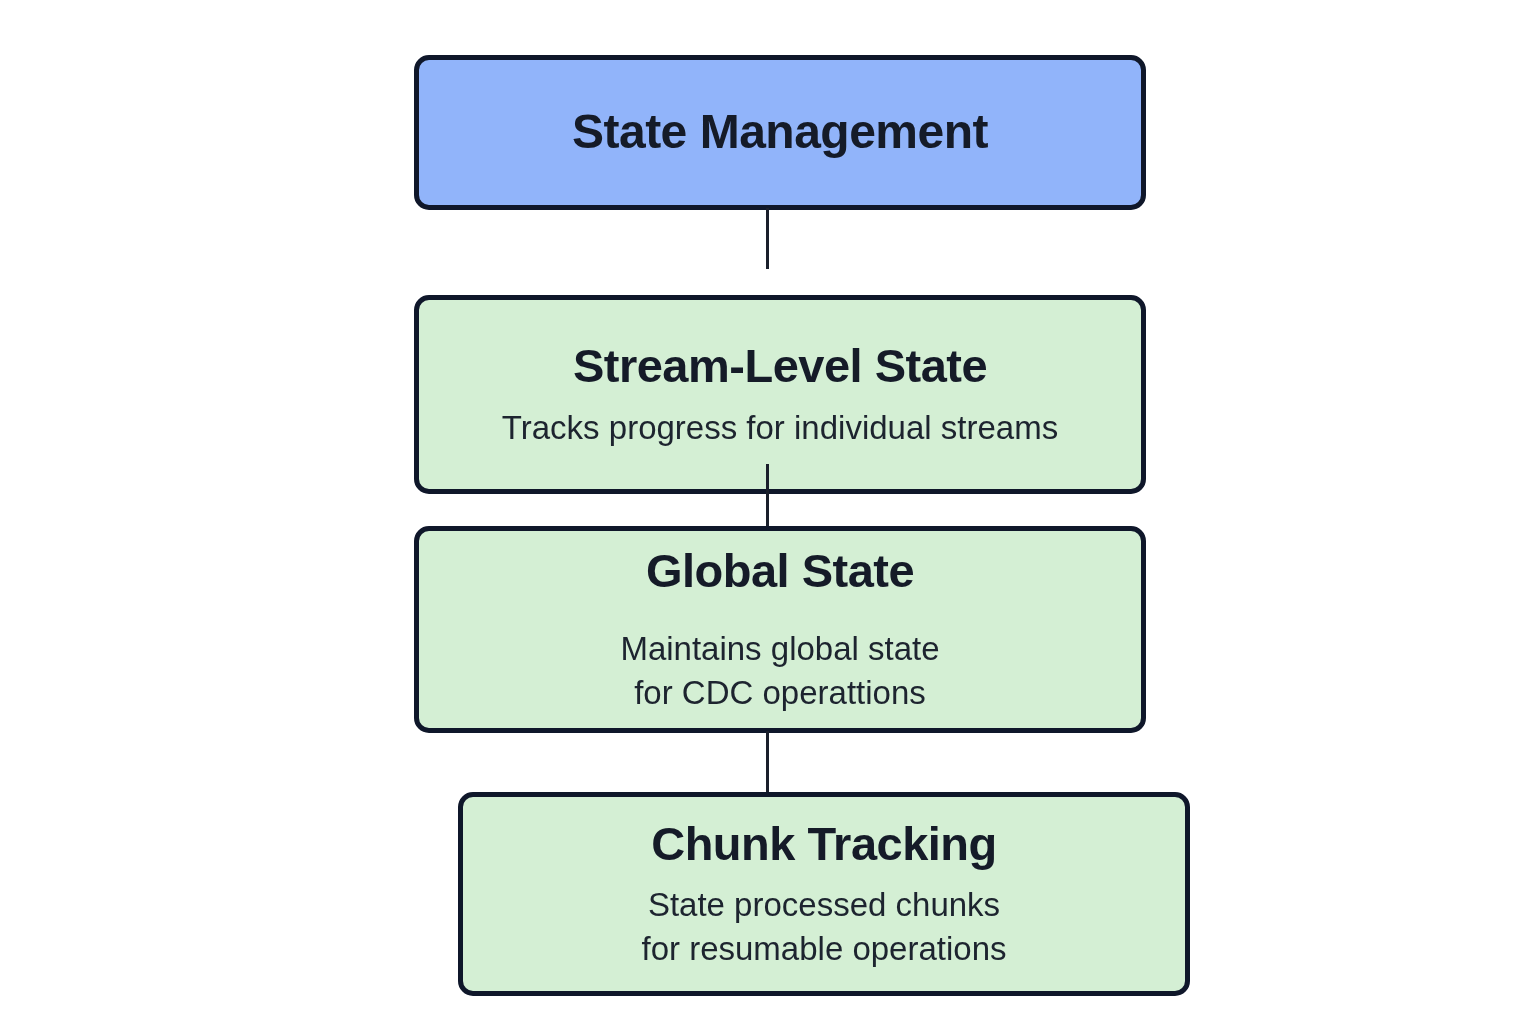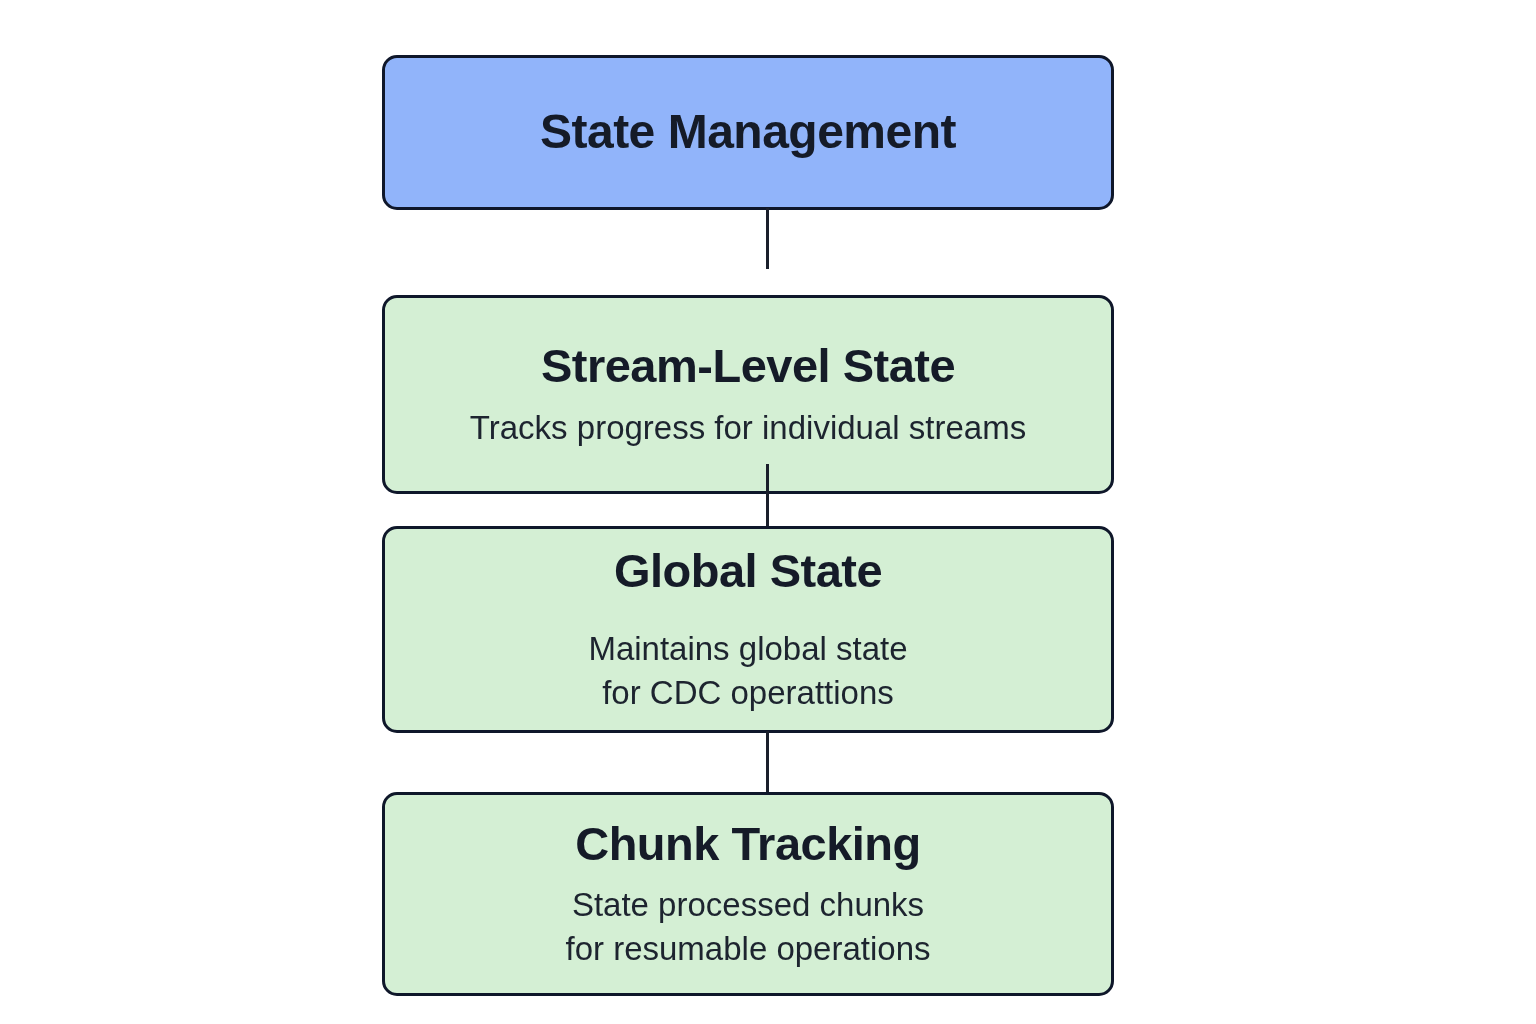--- a/index.html
+++ b/index.html
@@ -13,24 +13,24 @@
   }
   #canvas {
     position: relative;
     width: 1536px;
     height: 1024px;
     background: #ffffff;
     overflow: hidden;
   }
   .node {
     position: absolute;
-    left: 382px;
+    left: 414px;
     width: 732px;
     box-sizing: border-box;
-    border: 3px solid #0f172a;
+    border: 5px solid #0f172a;
     border-radius: 15px;
     display: flex;
     flex-direction: column;
     align-items: center;
     justify-content: center;
     text-align: center;
     color: #151b28;
   }
   .node-blue { background: #91b4fa; }
   .node-green { background: #d4efd4; }
@@ -48,21 +48,21 @@
     line-height: 1.32;
     color: #1d242f;
     margin-top: 14px;
     white-space: pre-line;
   }
   .node-root .node-title { font-size: 48px; }
 
   #n1 { top: 55px;  height: 155px; }
   #n2 { top: 267px; height: 199px; margin-top: 28px; }
   #n3 { top: 526px; height: 207px; gap: 17px; }
-  #n4 { top: 792px; height: 204px; }
+  #n4 { top: 792px; height: 204px; margin-left: 44px; }
 
   .connector {
     position: absolute;
     left: 766px;
     width: 3px;
     background: #1a1f2b;
   }
   #c1 { top: 208px; height: 61px; }
   #c2 { top: 464px; height: 64px; }
   #c3 { top: 731px; height: 63px; }

